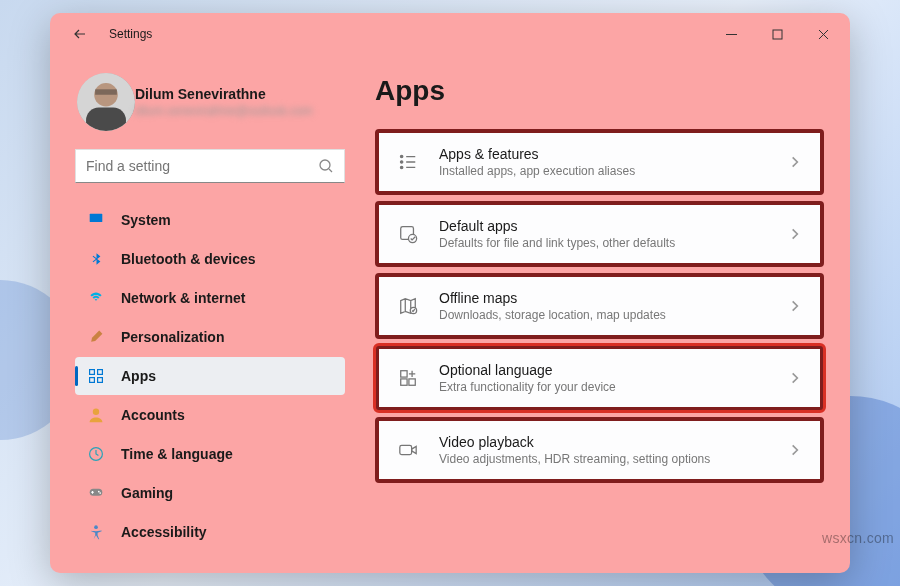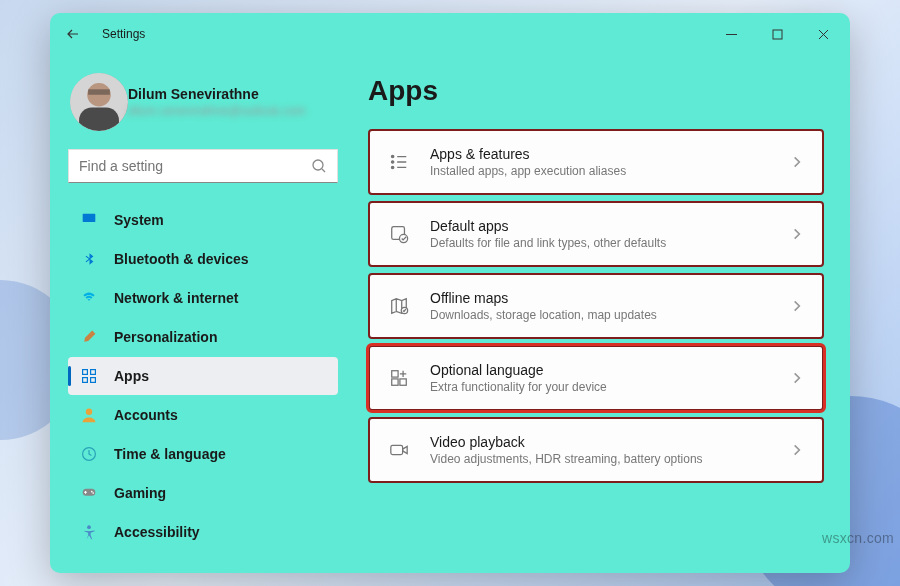--- a/index.html
+++ b/index.html
@@ -5,22 +5,22 @@
     * { margin: 0; padding: 0; box-sizing: border-box; }
     body {
       font-family: 'Segoe UI', -apple-system, sans-serif;
       background: linear-gradient(135deg, #c8d9ef 0%, #e8f0fb 50%, #a8c5f0 100%);
       width: 900px; height: 586px; overflow: hidden; position: relative;
     }
     .bg-circle-left { position: absolute; left: -80px; top: 280px; width: 160px; height: 160px; border-radius: 50%; background: #3a6fc9; opacity: 0.25; }
     .bg-circle-right { position: absolute; right: -60px; bottom: -30px; width: 220px; height: 220px; border-radius: 50%; background: #2b5fc4; opacity: 0.35; }
     .window {
       position: absolute; left: 50px; top: 13px; width: 800px; height: 560px;
-      background: #5eead4; border-radius: 10px; box-shadow: 0 10px 40px rgba(0,0,0,0.25);
-      display: flex; flex-direction: column; overflow: hidden;
+      background: #fca5a5; border-radius: 10px; box-shadow: 0 10px 40px rgba(0,0,0,0.25);
+      display: flex; flex-direction: column; overflow: hidden; padding-left: 7px;
     }
     .titlebar {
       height: 42px; display: flex; align-items: center; padding: 0 4px 0 14px;
       justify-content: space-between;
     }
     .tb-left { display: flex; align-items: center; gap: 20px; }
     .tb-back { width: 18px; height: 18px; display: flex; align-items: center; justify-content: center; cursor: pointer; }
     .tb-title { font-size: 12px; color: #1a1a1a; }
     .tb-right { display: flex; }
     .tb-btn { width: 46px; height: 40px; display: flex; align-items: center; justify-content: center; cursor: pointer; }
@@ -38,21 +38,21 @@
     .navlist { display: flex; flex-direction: column; gap: 1px; }
     .navitem { display: flex; align-items: center; gap: 16px; height: 38px; padding: 0 12px; border-radius: 4px; cursor: pointer; position: relative; font-weight: bold; }
     .navitem.active { background: #eceef2; }
     .navitem.active::before { content: ''; position: absolute; left: 0; top: 9px; bottom: 9px; width: 3px; background: #0067c0; border-radius: 2px; }
     .nav-icon { width: 18px; height: 18px; display: flex; align-items: center; justify-content: center; font-size: 16px; }
     .nav-label { font-size: 14px; color: #1a1a1a; }
     .main { flex: 1; padding: 20px 26px 0 18px; overflow-y: auto; }
     .page-title { font-size: 28px; font-weight: 600; color: #1a1a1a; margin-bottom: 22px; }
     .card {
       display: flex; align-items: center; gap: 20px; height: 66px;
-      background: #fdfdfe; border: 2px solid #7f1d1d; border-radius: 4px;
+      background: #fdfdfe; border: 4px solid #7f1d1d; border-radius: 4px;
       padding: 0 18px; margin-bottom: 6px; cursor: pointer;
     }
     .card.highlighted { outline: 3px solid #d93025; outline-offset: -1px; }
     .card-icon { width: 22px; height: 22px; display: flex; align-items: center; justify-content: center; opacity: .8; }
     .card-text { flex: 1; display: flex; flex-direction: column; gap: 2px; }
     .card-title { font-size: 14px; color: #1a1a1a; }
     .card-desc { font-size: 12px; color: #777; }
     .card-chevron { width: 14px; height: 14px; opacity: .6; }
     .watermark { position:absolute; right:6px; bottom:40px; font-size:14px; color:rgba(0,0,0,.35); letter-spacing:.3px;}
   </style>
@@ -283,21 +283,21 @@
           </div>
           <div class="card">
             <span class="card-icon">
               <svg viewBox="0 0 22 22" width="20" height="20" fill="none" stroke="#555" stroke-width="1.4">
                 <rect x="2" y="6" width="13" height="10" rx="2"></rect>
                 <path d="M15 10l5-3v8l-5-3z"></path>
               </svg>
             </span>
             <div class="card-text">
               <span class="card-title">Video playback</span>
-              <span class="card-desc">Video adjustments, HDR streaming, battery options</span>
+              <span class="card-desc">Video adjustments, HDR streaming, setting options</span>
             </div>
             <svg class="card-chevron" viewBox="0 0 12 12" fill="none" stroke="#555" stroke-width="1.4">
               <path d="M4 2l4 4-4 4"></path>
             </svg>
           </div>
         </div>
     </div>
 
   </div>
 

